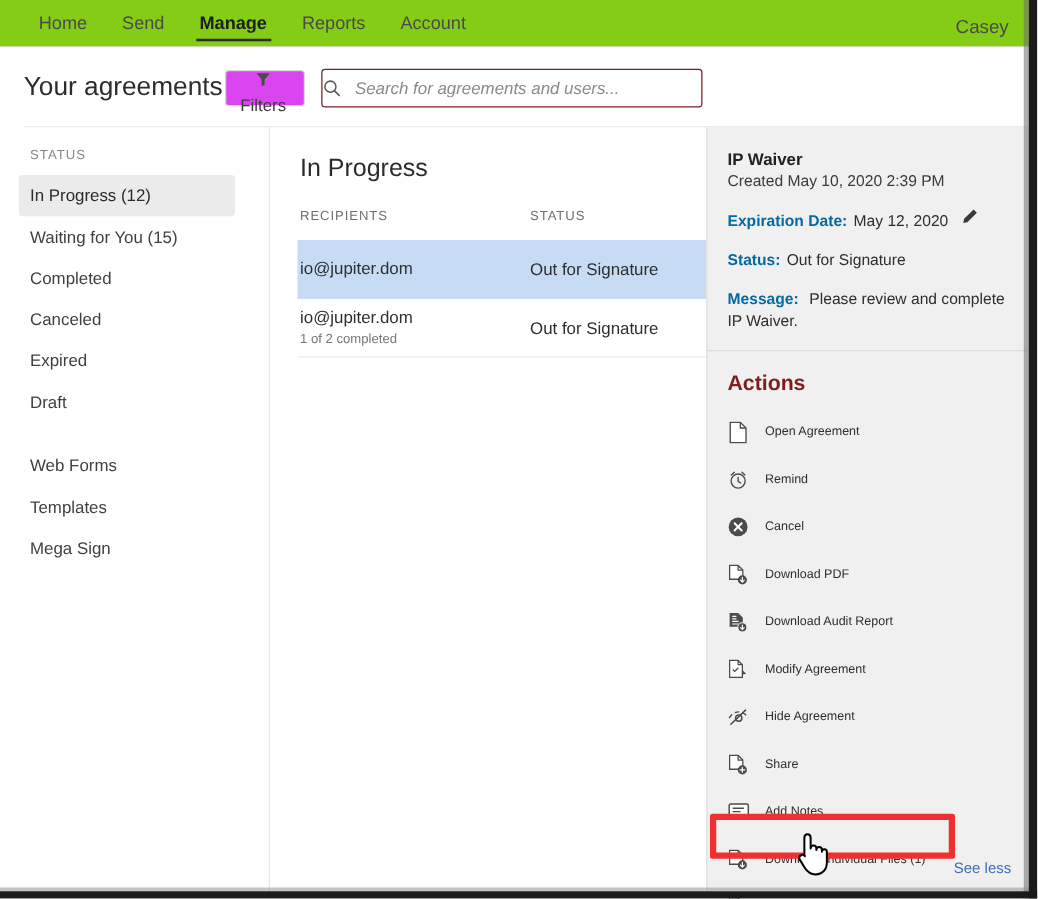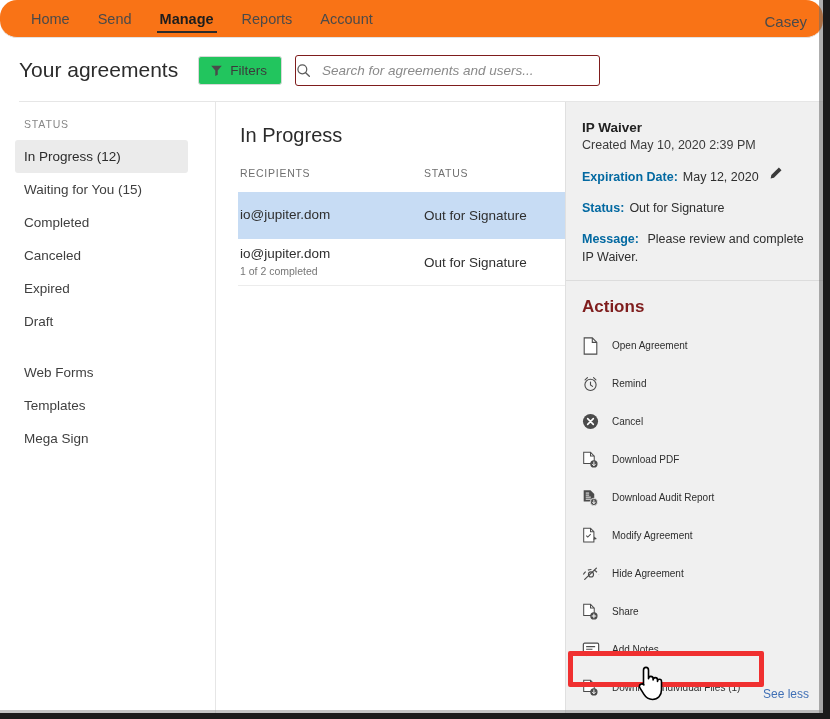--- a/index.html
+++ b/index.html
@@ -50,24 +50,23 @@
     z-index: 59;
     opacity: .5;
   }
 
   
   .topnav {
     position: absolute;
     left: 0; top: 0;
     width: 823px;
     height: 38px;
-    background: #f97316;
+    background: #84cc16;
     border-bottom: 1px solid #e2e2e2;
     box-sizing: border-box;
-    border-radius: 17px;
   }
   .nav-items {
     display: flex;
     align-items: center;
     height: 38px;
     padding-left: 17px;
   }
   .nav-item {
     position: relative;
     font-size: 14.5px;
@@ -121,31 +120,32 @@
   .page-title {
     font-size: 21px;
     color: #2c2c2c;
     font-weight: 400;
     white-space: nowrap;
   }
   .filters-btn {
     display: flex;
     align-items: center;
     gap: 7px;
-    margin-left: 20px;
+    margin-left: 2px;
     height: 29px;
     padding: 0 14px 0 11px;
     border: 1px solid #d8d8d8;
     border-radius: 3px;
-    background: #22c55e;
+    background: #d946ef;
     font-size: 13.5px;
     color: #3b3b3b;
     cursor: pointer;
     box-sizing: border-box;
     white-space: nowrap;
+    flex-direction: column;
   }
   .search-wrap {
     position: relative;
     margin-left: 13px;
     width: 305px;
     height: 31px;
     border: 1px solid #7f1d1d;
     border-radius: 3px;
     background: #fff;
     box-sizing: border-box;

